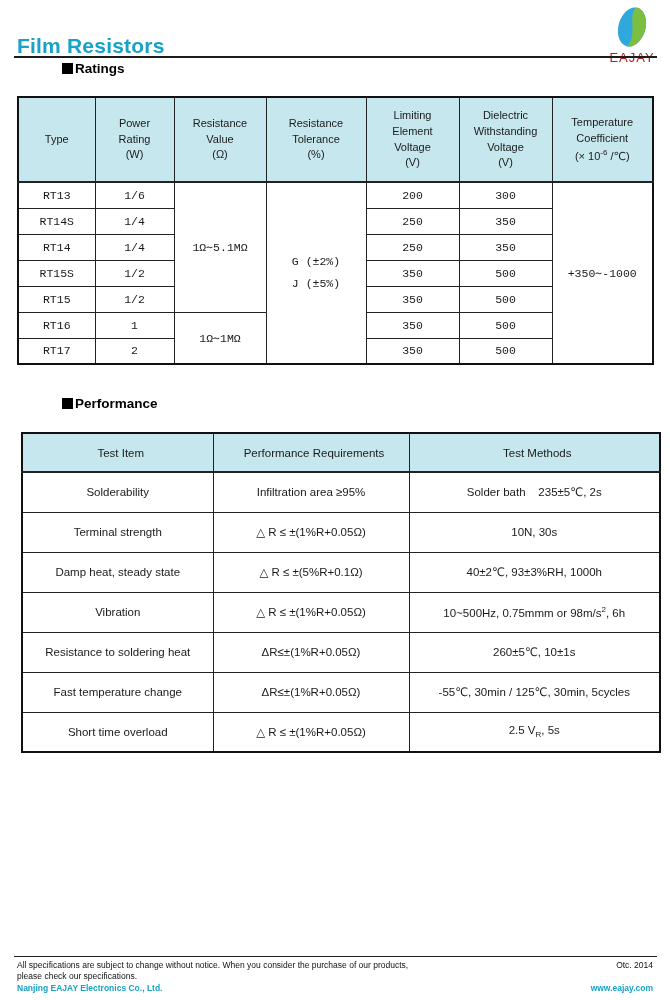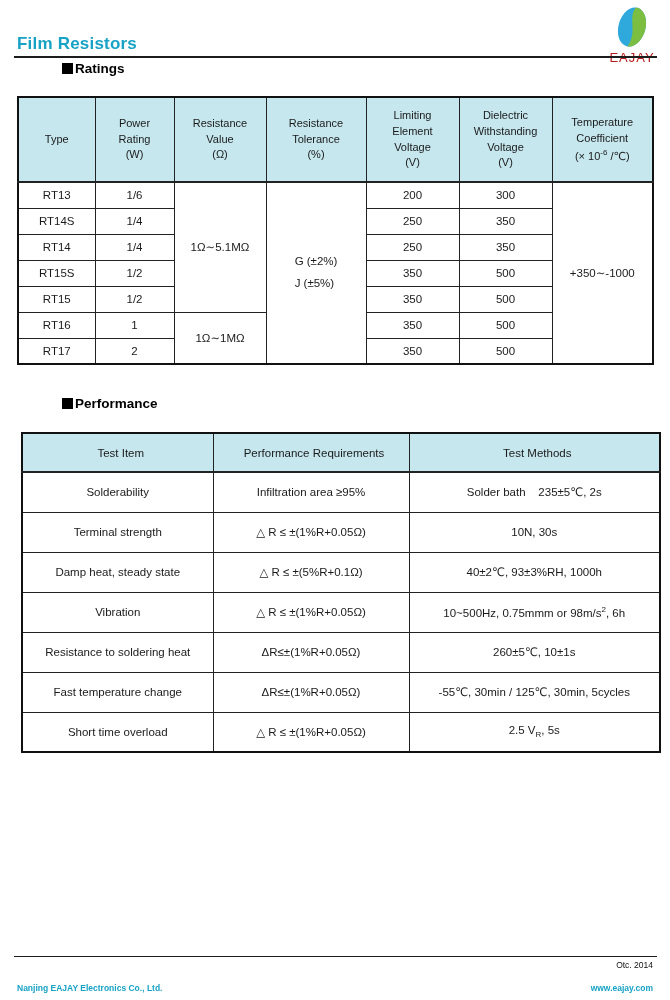--- a/index.html
+++ b/index.html
@@ -1,21 +1,21 @@
 <!DOCTYPE html>
 <html><head>
 <meta charset="utf-8">
 <style>
   * { margin:0; padding:0; box-sizing:border-box; }
   html,body { background:#ffffff; }
   body { font-family:"Liberation Sans","DejaVu Sans",sans-serif; color:#1a1a1a; }
   .page { position:relative; width:670px; height:1000px; background:#ffffff; overflow:hidden; }
 
   
-  .title { position:absolute; left:17px; top:34px; font-size:17px; font-weight:bold; color:#17A2C6; letter-spacing:0.2px; }
+  .title { position:absolute; left:17px; top:34px; font-size:21px; font-weight:bold; color:#17A2C6; letter-spacing:0.2px; }
   .logo { position:absolute; top:4px; right:10px; width:56px; text-align:center; }
   .logo svg { display:block; margin:0 auto; }
   .logo-text { font-size:13px; color:#b91c1c; letter-spacing:1px; margin-top:0px; }
   .header-rule { position:absolute; left:14px; right:13px; top:56px; border-top:2px solid #1c1c1c; }
 
   
   .section-heading { position:absolute; left:14px; font-size:13.5px; font-weight:bold; color:#000;padding-left:48px; }
   .section-heading .sq { display:inline-block; width:11px; height:11px; background:#000; margin-right:2px; vertical-align:-1px; }
   #ratings-heading { top:61px; }
   #performance-heading { top:396px; }
@@ -23,21 +23,21 @@
   
   table { border-collapse:collapse; table-layout:fixed; position:absolute; }
   th, td { border:1px solid #222; text-align:center; vertical-align:middle; padding:0 2px; }
   th { background:#C6E7EE; font-weight:normal; }
   table.bordered { border:2px solid #111; }
   thead th { border-bottom:2px solid #222; }
 
   
   #ratings-table { left:17px; top:96px; width:635px; }
   #ratings-table th { font-size:11px; line-height:1.45; height:85px; }
-  #ratings-table td { font-size:11.5px; height:26px; }
+  #ratings-table td { font-size:11.5px; height:26px;font-family:Liberation Mono, monospace; }
   #ratings-table sup, #perf-table sup { font-size:8px; }
   .tolerance-block { width:-moz-fit-content; width:fit-content; margin:8px auto; text-align:left; line-height:1.9; }
 
   
   #perf-table { left:21px; top:432px; width:638px; }
   #perf-table th { font-size:11.5px; height:39px;padding-left:8px; }
   #perf-table td { font-size:11.5px; height:40px;margin-top:32px; }
   #perf-table sub { font-size:8px; }
 
   
@@ -201,17 +201,21 @@
       </tr>
       <tr>
         <td>Short time overload</td>
         <td>△ R ≤ ±(1%R+0.05Ω)</td>
         <td>2.5 V<sub>R</sub>, 5s</td>
       </tr>
     </tbody>
   </table>
 
   <div class="footer-rule"></div>
+  <div class="footer-note">
+    <div>All specifications are subject to change without notice. When you consider the purchase of our products,</div>
+    <div>please check our specifications.</div>
+  </div>
   <div class="footer-date">Otc. 2014</div>
   <div class="footer-company">Nanjing EAJAY Electronics Co., Ltd.</div>
   <div class="footer-site">www.eajay.com</div>
 
 </div>
 
 </body></html>

